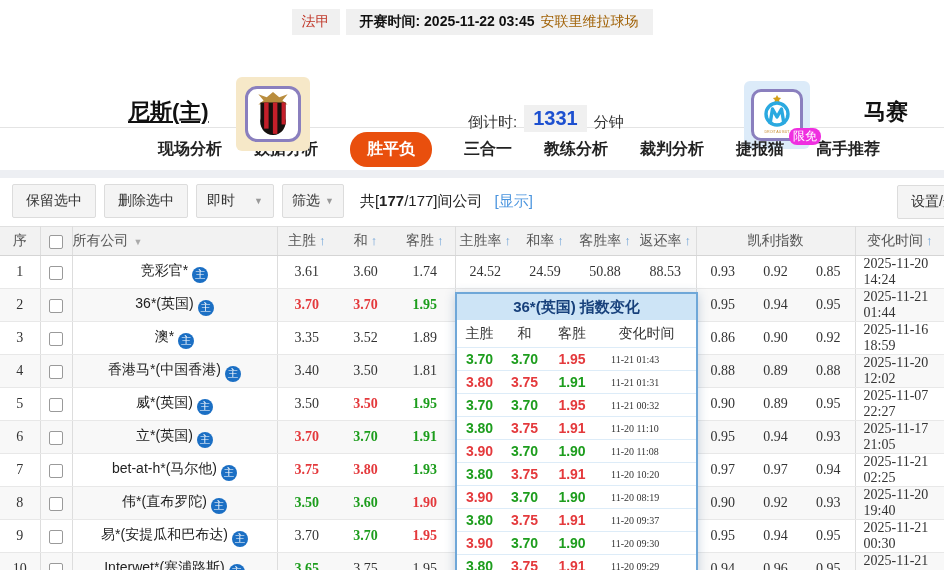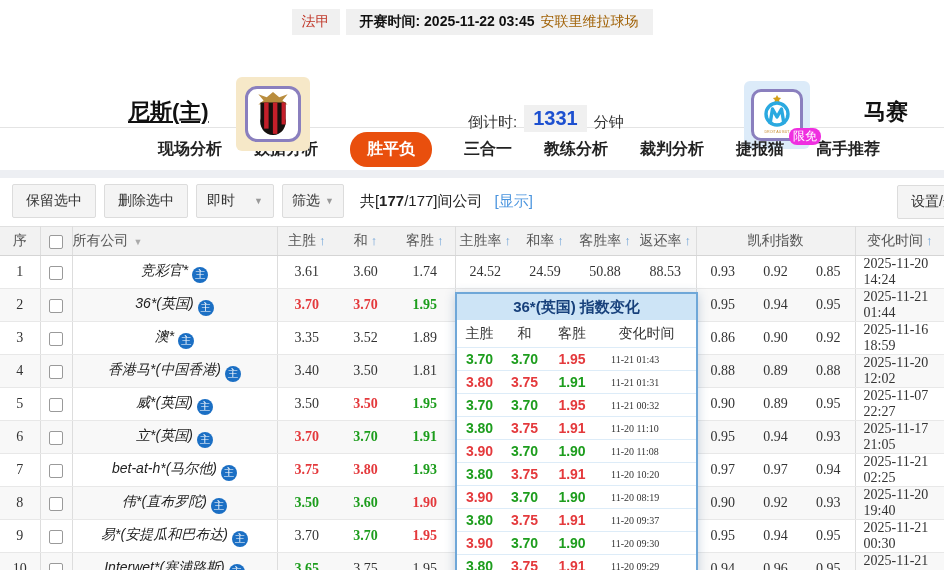--- a/index.html
+++ b/index.html
@@ -49,21 +49,21 @@
   .settings { position:absolute; left:897px; top:7px; }
 
   
   table.grid { width:944px; border-collapse:collapse; table-layout:fixed; margin-top:2px; }
   .grid th { height:29px; background:#f2f2f2; color:#555; font-size:14px; font-weight:normal;
     border-top:1px solid #e0e0e0; border-bottom:1px solid #d5d5d5; }
   .grid td { height:31px; border-bottom:1px solid #e8e8e8; font-size:14px; text-align:center; }
   .grid tbody tr:nth-child(even) { background:#f8f8f8; }
   .br { border-right:1px solid #ddd; }
   .cco, th.co { text-align:left; padding-left:0; }
-  .cname { color:#222; cursor:pointer;font-style:italic; }
+  .cname { color:#222; cursor:pointer; }
   .num { font-family:"Liberation Serif", serif; font-size:15px; color:#333; }
   .cno { font-family:"Liberation Serif", serif; color:#333; }
   .ctime { font-family:"Liberation Serif", serif; font-size:14.5px; color:#333; text-align:left !important; padding-left:8px; }
   .cr { color:#e4393c; } .cg { color:#1d9d1d; } .b { font-weight:bold; }
   .arr { color:#6fa3d8; margin-left:3px; font-size:13px; }
   .ddt { color:#aaa; font-size:9px; margin-left:5px; }
   input[type=checkbox] { width:14px; height:14px; appearance:none; background:#fff; border:1px solid #9a9a9a;
     border-radius:2px; vertical-align:middle; cursor:pointer; }
   .zhu { display:inline-flex; width:16px; height:16px; border-radius:50%; background:#1b6fc4; color:#fff;
     font-size:10.5px; align-items:center; justify-content:center; margin-left:4px; vertical-align:-3px; font-weight:normal; }

